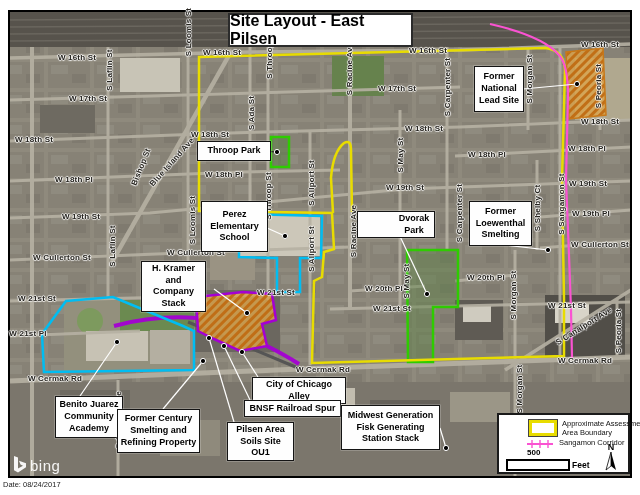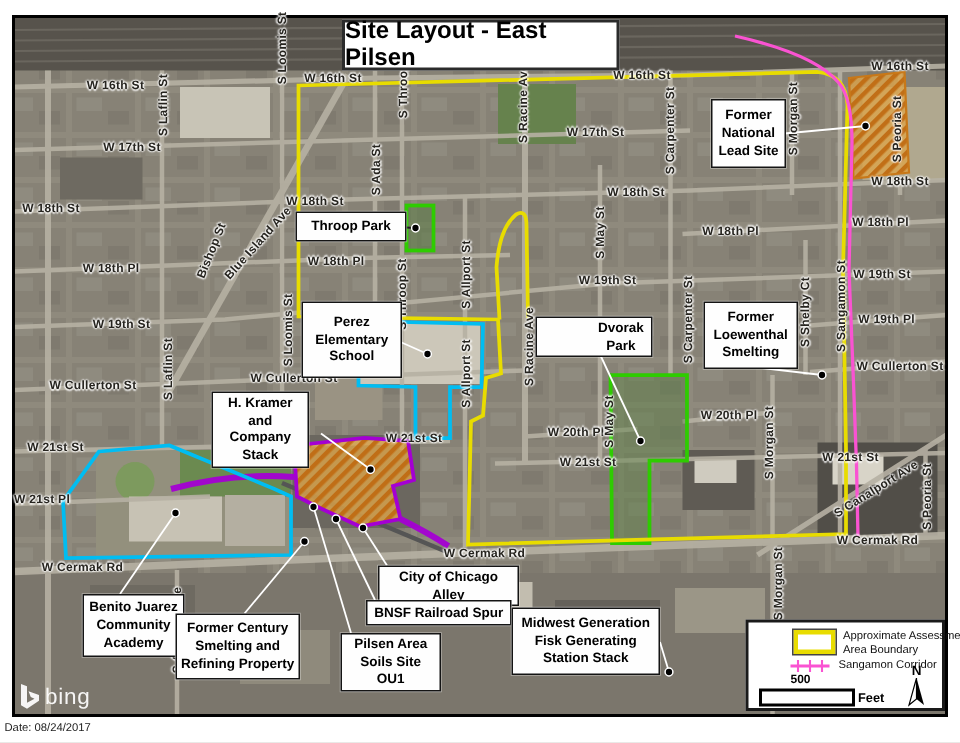--- a/index.html
+++ b/index.html
@@ -21,21 +21,21 @@
   #legend{position:absolute;left:497px;top:413px;width:133px;height:61px;background:#fff;
     border:2px solid #1a1a1a;box-sizing:border-box;}
   #legend .lg-row{position:absolute;display:flex;padding-left:24px;}
   .lg-swatch{width:22px;height:10px;background:#fff;border:3px solid #e8dc00;outline:1px solid #444;}
   .lg-text{font-size:7.5px;color:#111;line-height:1.15;margin-left:5px;width:94px;}
   #scale-500{position:absolute;left:28px;top:33px;font-size:8px;font-weight:700;}
   #scale-bar{position:absolute;left:7px;top:44px;width:60px;height:8px;background:#fff;border:2px solid #000;}
   #scale-feet{position:absolute;left:73px;top:45px;font-size:8.5px;font-weight:700;}
   #north{position:absolute;left:103px;top:27px;width:18px;height:32px;text-align:center;}
   #north .n{font-size:9px;font-weight:700;}
-  #bing{position:absolute;left:13px;top:456px;display:flex;align-items:flex-start;
+  #bing{position:absolute;left:13px;top:456px;display:flex;align-items:center;
     color:rgba(255,255,255,.93);font-size:15px;letter-spacing:.5px;}
   #bing svg{position:static;margin-right:3px;}
   #date-label{position:absolute;left:3px;top:480px;font-size:7.5px;color:#222;}
 </style>
 </head>
 <body>
 
 <div id="figure">
 
   <svg width="640" height="495" viewBox="0 0 640 495">

